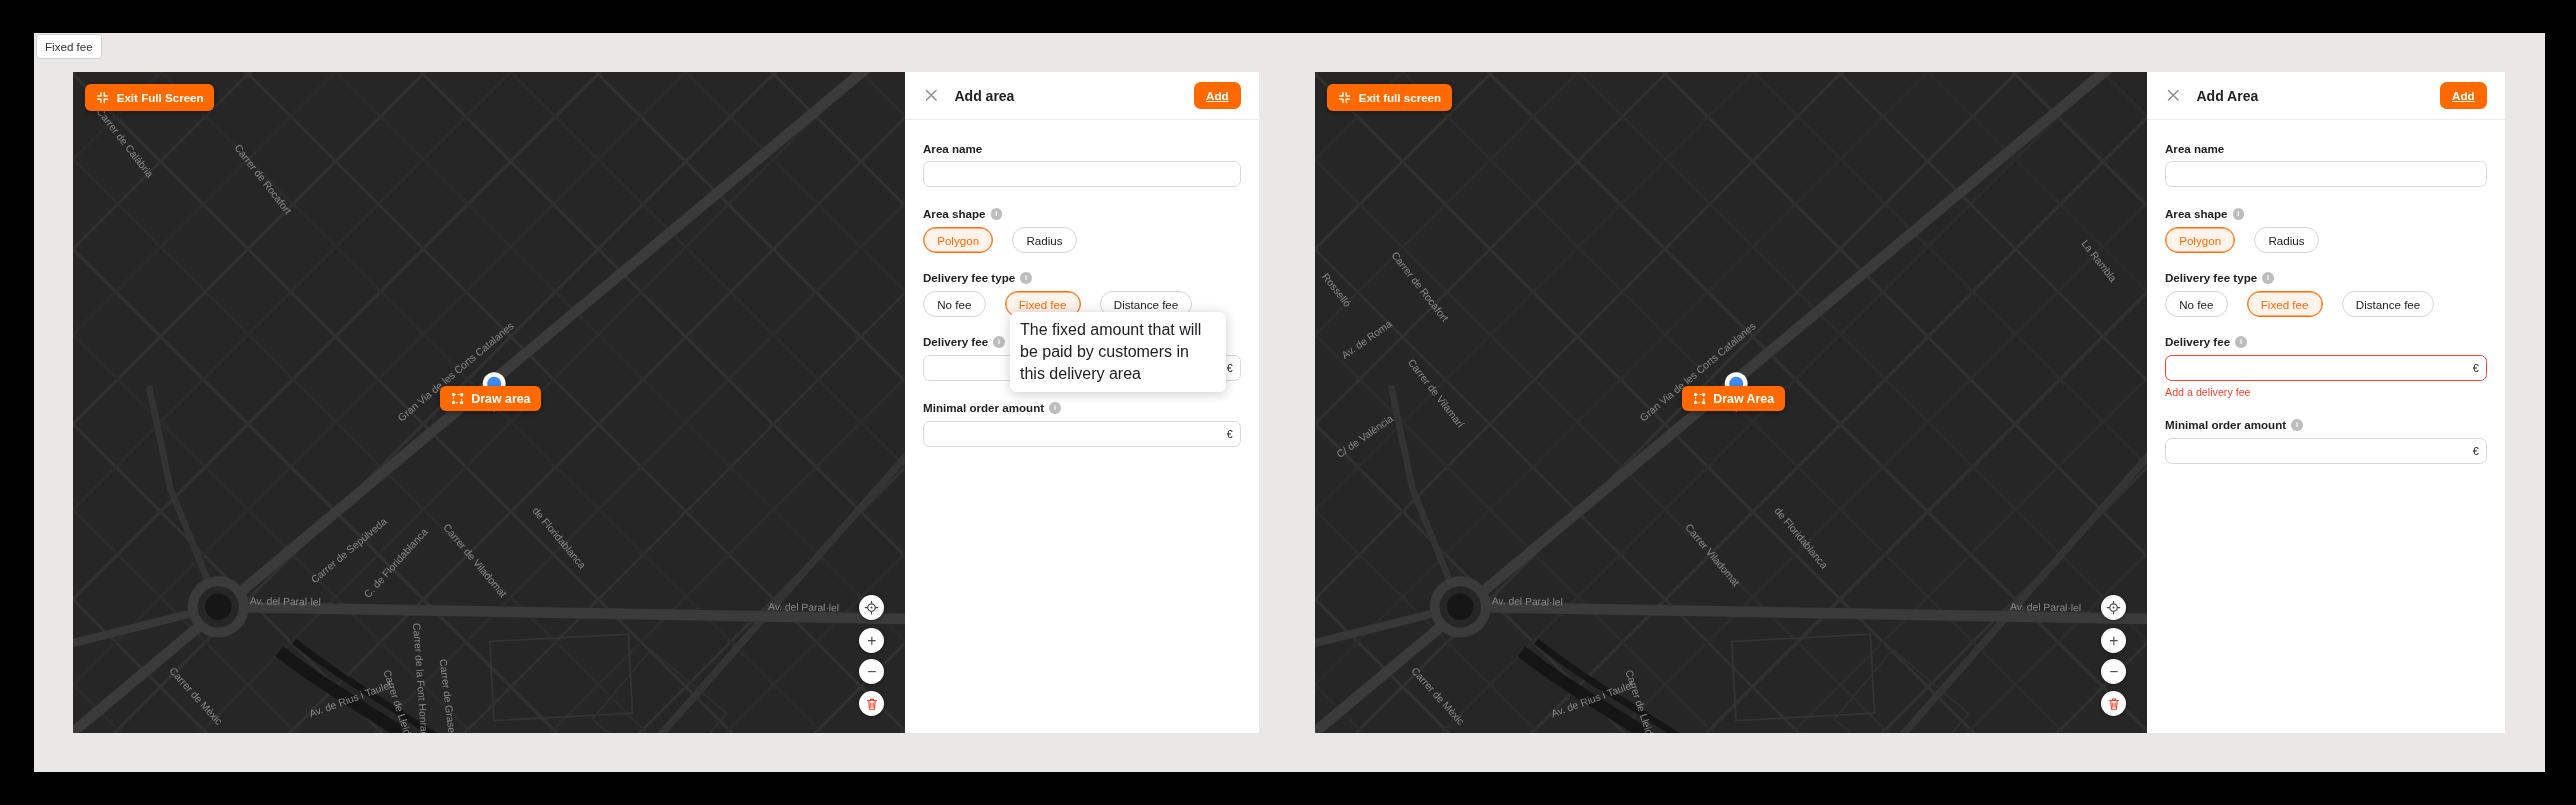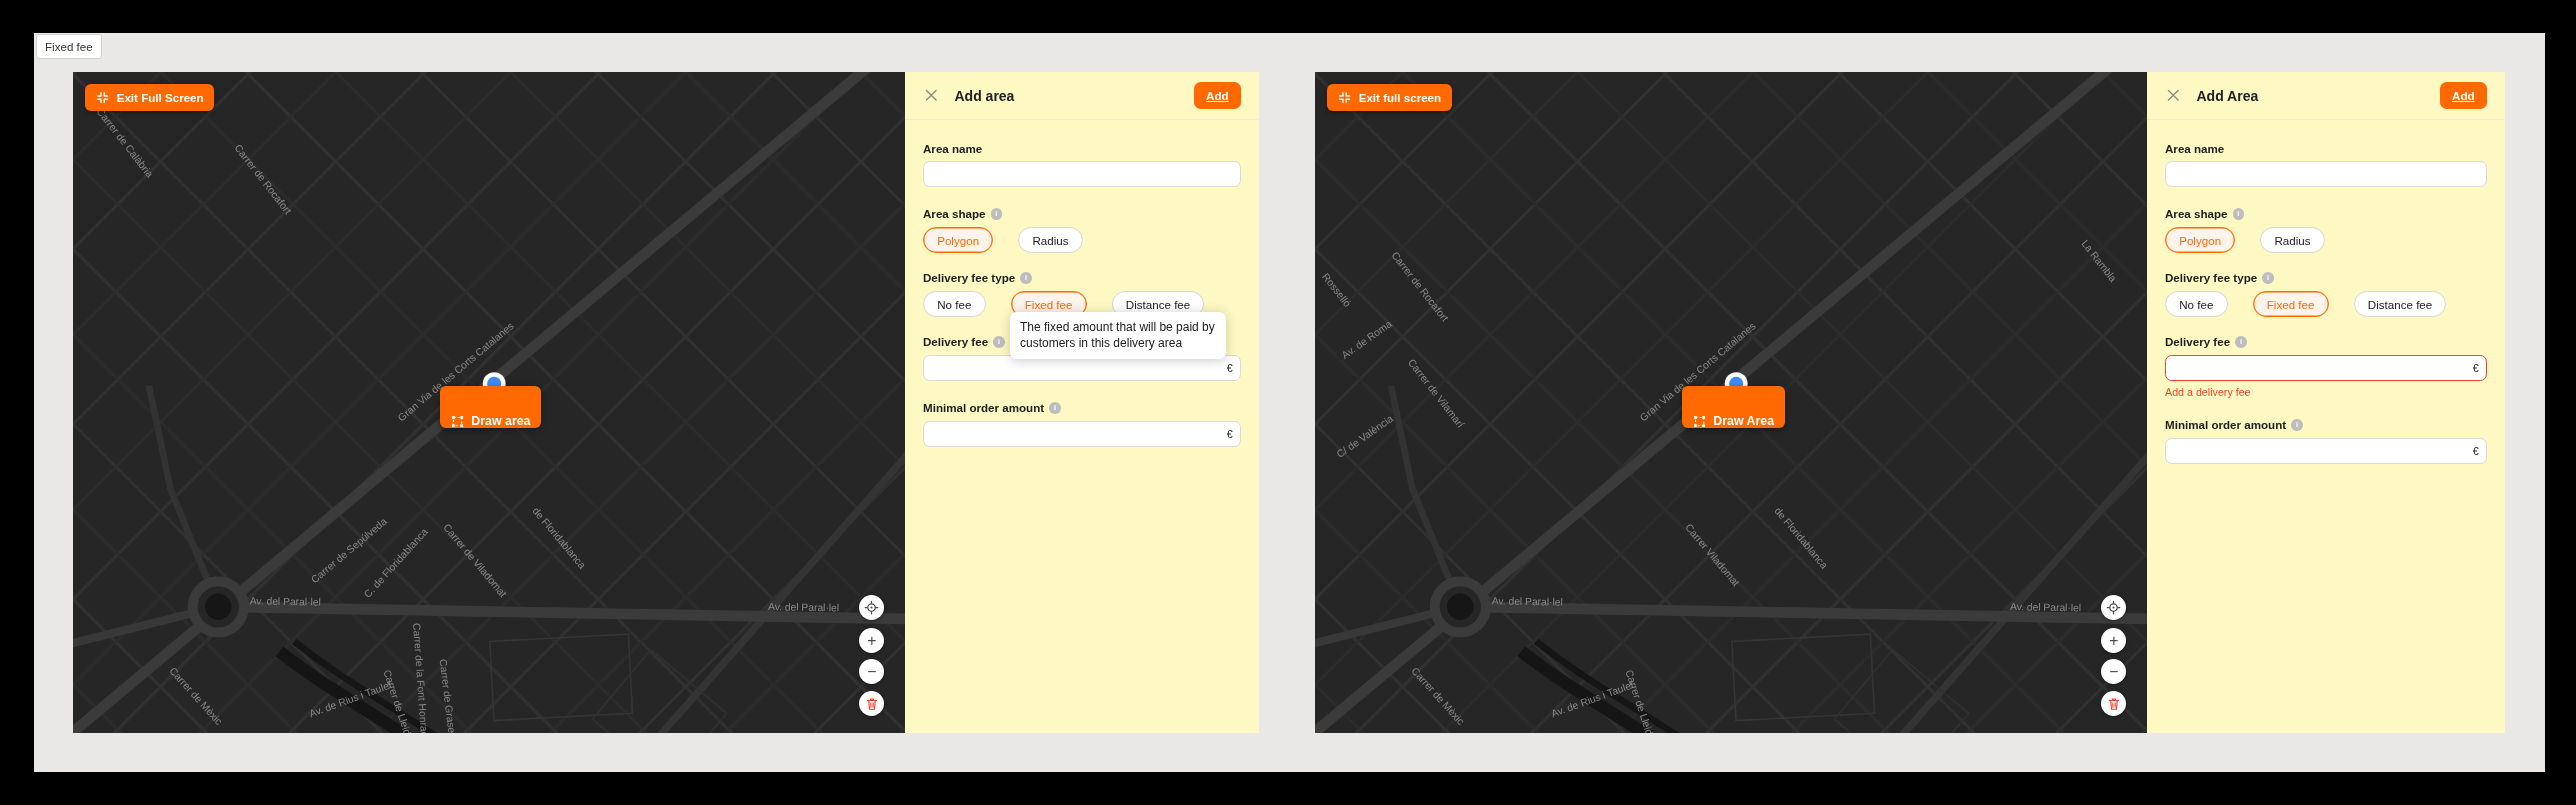--- a/index.html
+++ b/index.html
@@ -9,49 +9,49 @@
        padding:5px 8.3px;font-size:11.6px;color:#333;cursor:pointer;}
   .unit{position:absolute;top:39px;height:661px;display:flex;}
   .unit.left{left:39px;width:1186px;}
   .unit.right{left:1281px;width:1190px;}
   .map{width:832px;flex:none;position:relative;overflow:hidden;background:#262626;}
   .map svg.base{position:absolute;inset:0;width:100%;height:100%;}
   .map-btn{position:absolute;display:inline-flex;align-items:center;gap:7.4px;background:#ff6900;color:#fff;
        border:none;border-radius:5.8px;font-weight:700;font-family:inherit;cursor:pointer;
        box-shadow:0 1.7px 5px rgba(0,0,0,.35);}
   .exit-btn{left:12.4px;top:12.4px;height:26.4px;padding:0 10.7px;font-size:11.6px;z-index:3;}
-  .draw-btn{left:367px;top:314px;height:42px;padding:0 10.7px;font-size:12.4px;z-index:2;align-items:flex-end;}
+  .draw-btn{left:367px;top:314px;height:25px;padding:0 10.7px;font-size:12.4px;z-index:2;}
   .pin{position:absolute;left:408px;top:299px;z-index:1;}
   .ctl{position:absolute;right:20.6px;width:25px;height:25px;border-radius:50%;background:#fff;border:none;
        box-shadow:0 0.8px 3.3px rgba(0,0,0,.4);display:flex;align-items:center;justify-content:center;
        cursor:pointer;z-index:3;padding:0;}
   .ctl.locate{top:523px}.ctl.zin{top:556px}.ctl.zout{top:587px}.ctl.del{top:619px}
   .ctl .glyph{font-size:15.7px;line-height:1;color:#4a4a4a;font-weight:400;}
-  .form{flex:1;background:#fef9c3;position:relative;}
+  .form{flex:1;background:#ffffff;position:relative;}
   .form-header{display:flex;align-items:center;gap:15px;height:47px;padding:0 18px;border-bottom:0.8px solid #ebebeb;}
   .close-btn{background:none;border:none;padding:0;cursor:pointer;display:flex;}
   .form-title{font-size:14px;font-weight:700;color:#202125;}
   .add-btn{margin-left:auto;height:27px;padding:0 12.4px;background:#ff6900;color:#fff;border:none;
        border-radius:6.6px;font-size:11.6px;font-weight:700;font-family:inherit;cursor:pointer;text-decoration:underline;}
   .form-body{padding:21.5px 18px 0;}
   .field-label{display:flex;align-items:center;gap:5px;font-size:11.6px;font-weight:700;color:#202125;margin-bottom:6.6px;text-align:right;}
   .info-dot{width:11.6px;height:11.6px;border-radius:50%;background:#bdbdbd;color:#fff;font-size:7.4px;font-weight:700;
        display:inline-flex;align-items:center;justify-content:center;cursor:pointer;font-style:normal;}
   .input-wrap{position:relative;margin-bottom:20px;}
   .input-wrap input{width:100%;height:26.4px;border:0.8px solid #d9d9d9;border-radius:6.6px;box-sizing:border-box;
        padding:0 21.5px 0 8.3px;font:10.7px "Liberation Sans",sans-serif;color:#202125;outline:none;background:#fff;}
   .input-wrap .suffix{position:absolute;right:8.3px;top:13.2px;transform:translateY(-50%);font-size:10.7px;color:#202125;}
   .input-wrap.error input{border:1.2px solid #f4432c;}
   .error-msg{color:#f4432c;font-size:10.7px;margin-top:5px;}
-  .pill-row{display:flex;gap:25px;margin-bottom:18px;align-items:center;}
+  .pill-row{display:flex;gap:19px;margin-bottom:18px;align-items:center;}
   .pill{display:inline-flex;align-items:center;height:26.4px;padding:0 13.2px;border:0.8px solid #d6d6d6;border-radius:14px;
        background:#fff;font-size:11.6px;color:#202125;cursor:pointer;font-family:inherit;}
   .pill.selected{border-color:#ff6900;color:#ff6900;background:#fff4ec;box-shadow:inset 0 0 0 0.4px #ff6900;}
   .tooltip{position:absolute;left:105px;top:240px;width:216px;background:#fff;border-radius:6.6px;
-       box-shadow:0 1.7px 11.6px rgba(0,0,0,.2);padding:6.6px 10px;font-size:12px;line-height:1.4;color:#202125;
+       box-shadow:0 1.7px 11.6px rgba(0,0,0,.2);padding:6.6px 10px;font-size:16px;line-height:1.4;color:#202125;
        z-index:5;box-sizing:border-box;}
   .maplbl{font-size:12.5px;fill:#8a8a8a;font-family:"Liberation Sans",sans-serif;}
 </style>
 </head>
 <body>
 
 <div class="canvas">
   <div class="tab">Fixed fee</div>
 
   <div class="unit left">

